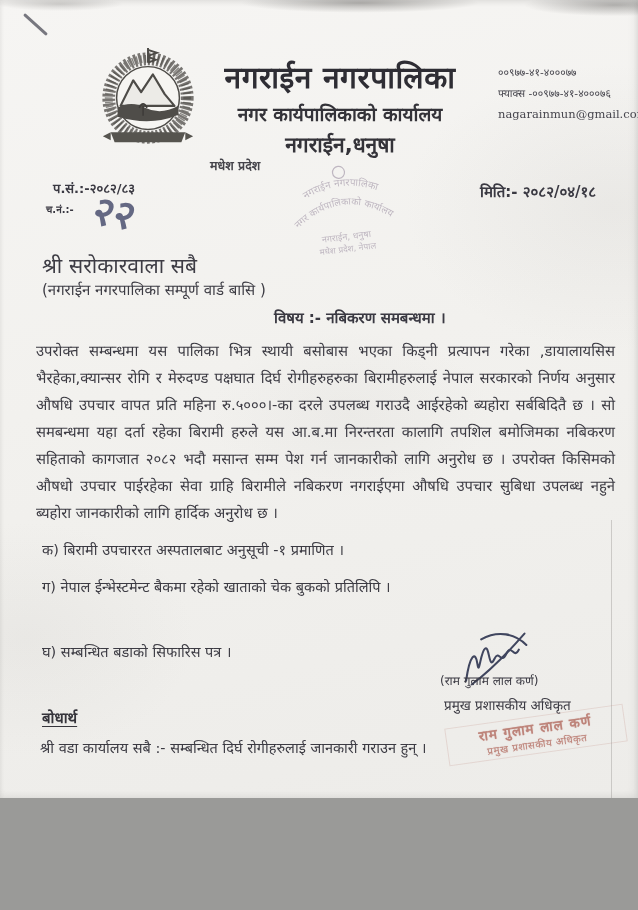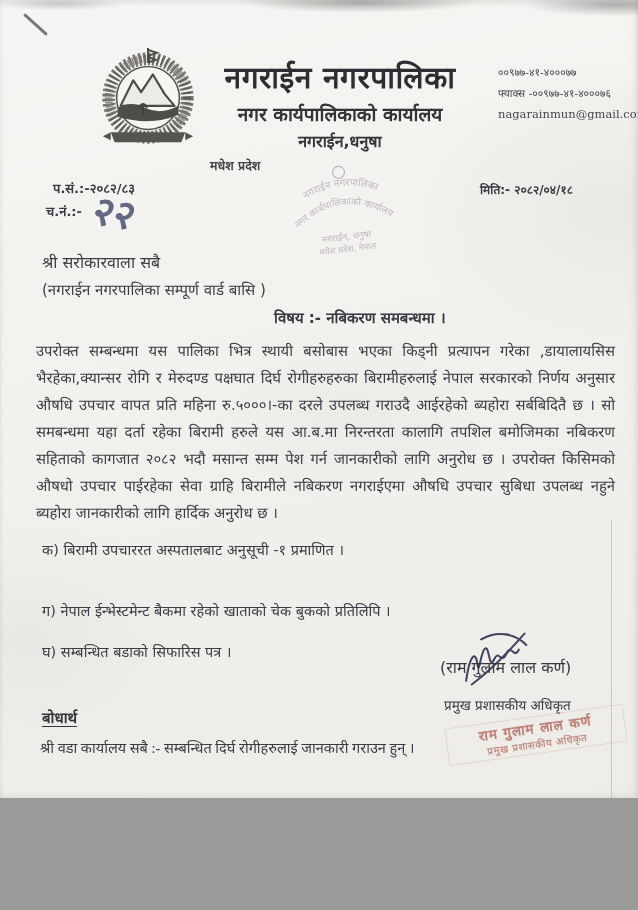--- a/index.html
+++ b/index.html
@@ -17,52 +17,52 @@
     box-shadow:inset -4px 0 8px rgba(0,0,0,.05), inset 0 -3px 6px rgba(0,0,0,.04), inset 0 3px 5px rgba(0,0,0,.06);
   }
   .abs{position:absolute;}
   
   .pen-mark{left:20px;top:23px;width:31px;height:3px;background:#60606a;border-radius:2px;transform:rotate(42deg);opacity:.85;}
   .fold-line{left:611px;top:520px;width:1px;height:390px;background:rgba(145,143,140,.38);}
   
   .emblem{left:94px;top:46px;width:108px;height:106px;}
   .title{left:185px;top:56px;width:310px;text-align:center;font-size:30px;font-weight:bold;color:#2e2d34;letter-spacing:.5px;white-space:nowrap;}
   .office{left:185px;top:101px;width:310px;text-align:center;font-size:19px;font-weight:bold;color:#343339;white-space:nowrap;}
-  .place{left:185px;top:130px;width:310px;text-align:center;font-size:16px;font-weight:bold;color:#343339;}
+  .place{left:185px;top:130px;width:310px;text-align:center;font-size:21px;font-weight:bold;color:#343339;}
   .province{left:210px;top:157px;width:260px;text-align:left;font-size:12.5px;font-weight:bold;color:#45444b;}
   .contact{left:498px;top:62px;width:140px;font-size:10.5px;line-height:21px;color:#47464e;}
   .contact .en{font-size:11.5px;font-family:"DejaVu Serif","DejaVu Sans",serif;}
   
   .round-stamp{left:266px;top:156px;transform:rotate(-7deg);opacity:.5;}
   
   .ref-no{left:53px;top:179px;font-size:13px;font-weight:bold;color:#3a3942;}
-  .ch-label{left:46px;top:202px;font-size:13px;font-weight:bold;color:#3a3942;text-align:right;}
+  .ch-label{left:46px;top:202px;font-size:10px;font-weight:bold;color:#3a3942;text-align:right;}
   .hand-number{left:94px;top:184px;font-size:40px;color:#4b5070;transform:rotate(9deg) skewX(-8deg);font-weight:bold;opacity:.85;}
-  .date-line{left:480px;top:181px;font-size:12px;font-weight:bold;color:#3a3942;white-space:nowrap;}
+  .date-line{left:480px;top:181px;font-size:15px;font-weight:bold;color:#3a3942;white-space:nowrap;}
   
-  .recipient1{left:42px;top:251px;font-size:16px;}
+  .recipient1{left:42px;top:251px;font-size:21px;}
   .recipient2{left:42px;top:279px;font-size:15px;}
   .subject{left:274px;top:307px;font-size:15px;font-weight:bold;color:#3a3942;white-space:nowrap;text-align:right;}
   
   .body-par{left:36px;top:337px;width:579px;font-size:14.8px;line-height:27px;text-align:justify;color:#3c3b43;}
   
   .docs-heading{left:42px;top:495px;font-size:17px;font-weight:bold;color:#35343b;border-bottom:1.6px solid #45444b;padding-bottom:3px;}
   .doc{font-size:14.5px;color:#3c3b43;white-space:nowrap;}
-  .doc0{left:42px;top:539px;} .doc1{left:42px;top:573px;} .doc2{left:42px;top:600px;} .doc3{left:42px;top:641px;}
+  .doc0{left:42px;top:539px;} .doc1{left:42px;top:573px;} .doc2{left:42px;top:576px;} .doc3{left:42px;top:641px;}
   
   .sig-squiggle{left:450px;top:628px;}
-  .sig-name{left:440px;top:656px;font-size:16px;color:#3a3942;}
+  .sig-name{left:440px;top:672px;font-size:12px;color:#3a3942;}
   .sig-title{left:444px;top:696px;font-size:13.5px;color:#3a3942;}
   .name-stamp{left:446px;top:716px;width:172px;transform:rotate(-8deg);text-align:center;color:#b26a5f;opacity:.8;
     border:1px solid rgba(178,106,95,.22);padding:2px 3px;text-shadow:0 0 1px rgba(178,106,95,.55);}
   .stamp-l1{font-size:13.5px;font-weight:bold;letter-spacing:1px;white-space:nowrap;}
   .stamp-l2{font-size:10px;letter-spacing:.5px;white-space:nowrap;}
   
   .cc-heading{left:42px;top:707px;font-size:15px;font-weight:bold;color:#35343b;text-decoration:underline;text-underline-offset:3px;}
-  .cc-line{left:40px;top:737px;font-size:14.5px;color:#3c3b43;white-space:nowrap;font-family:Liberation Serif, serif;}
+  .cc-line{left:40px;top:737px;font-size:14.5px;color:#3c3b43;white-space:nowrap;}
 </style>
 </head>
 <body>
 
 <div class="paper">
 
   <div class="abs pen-mark"></div>
   <div class="abs fold-line"></div>
 
   <div class="abs emblem">

